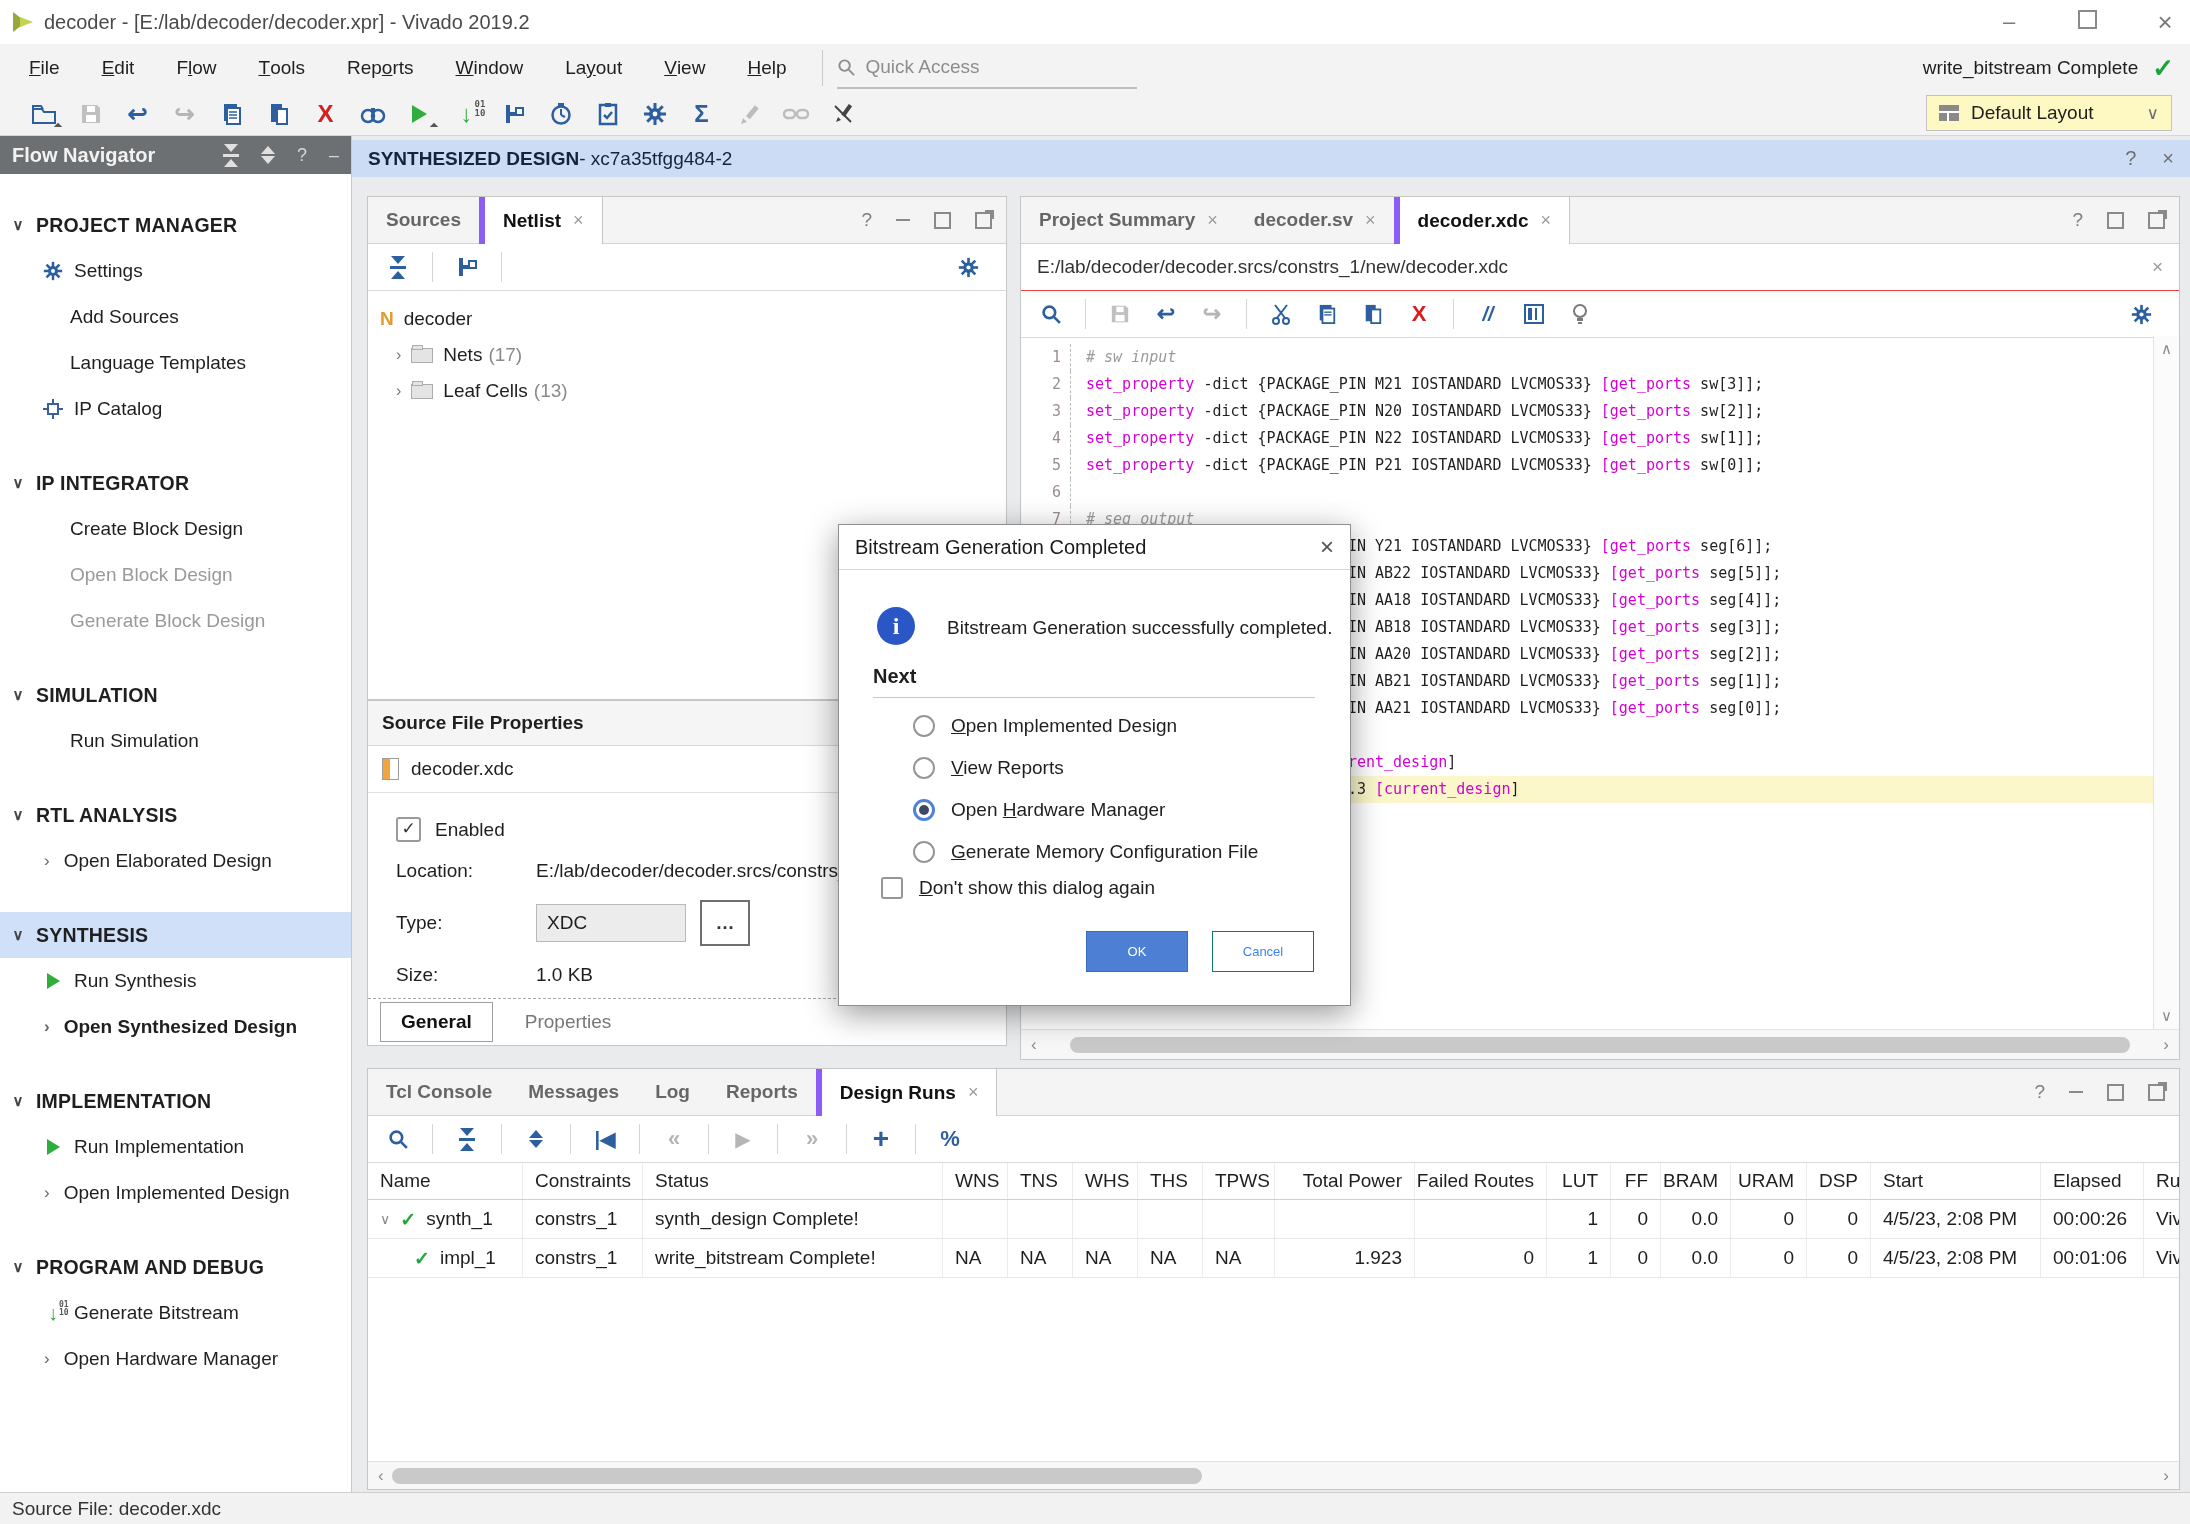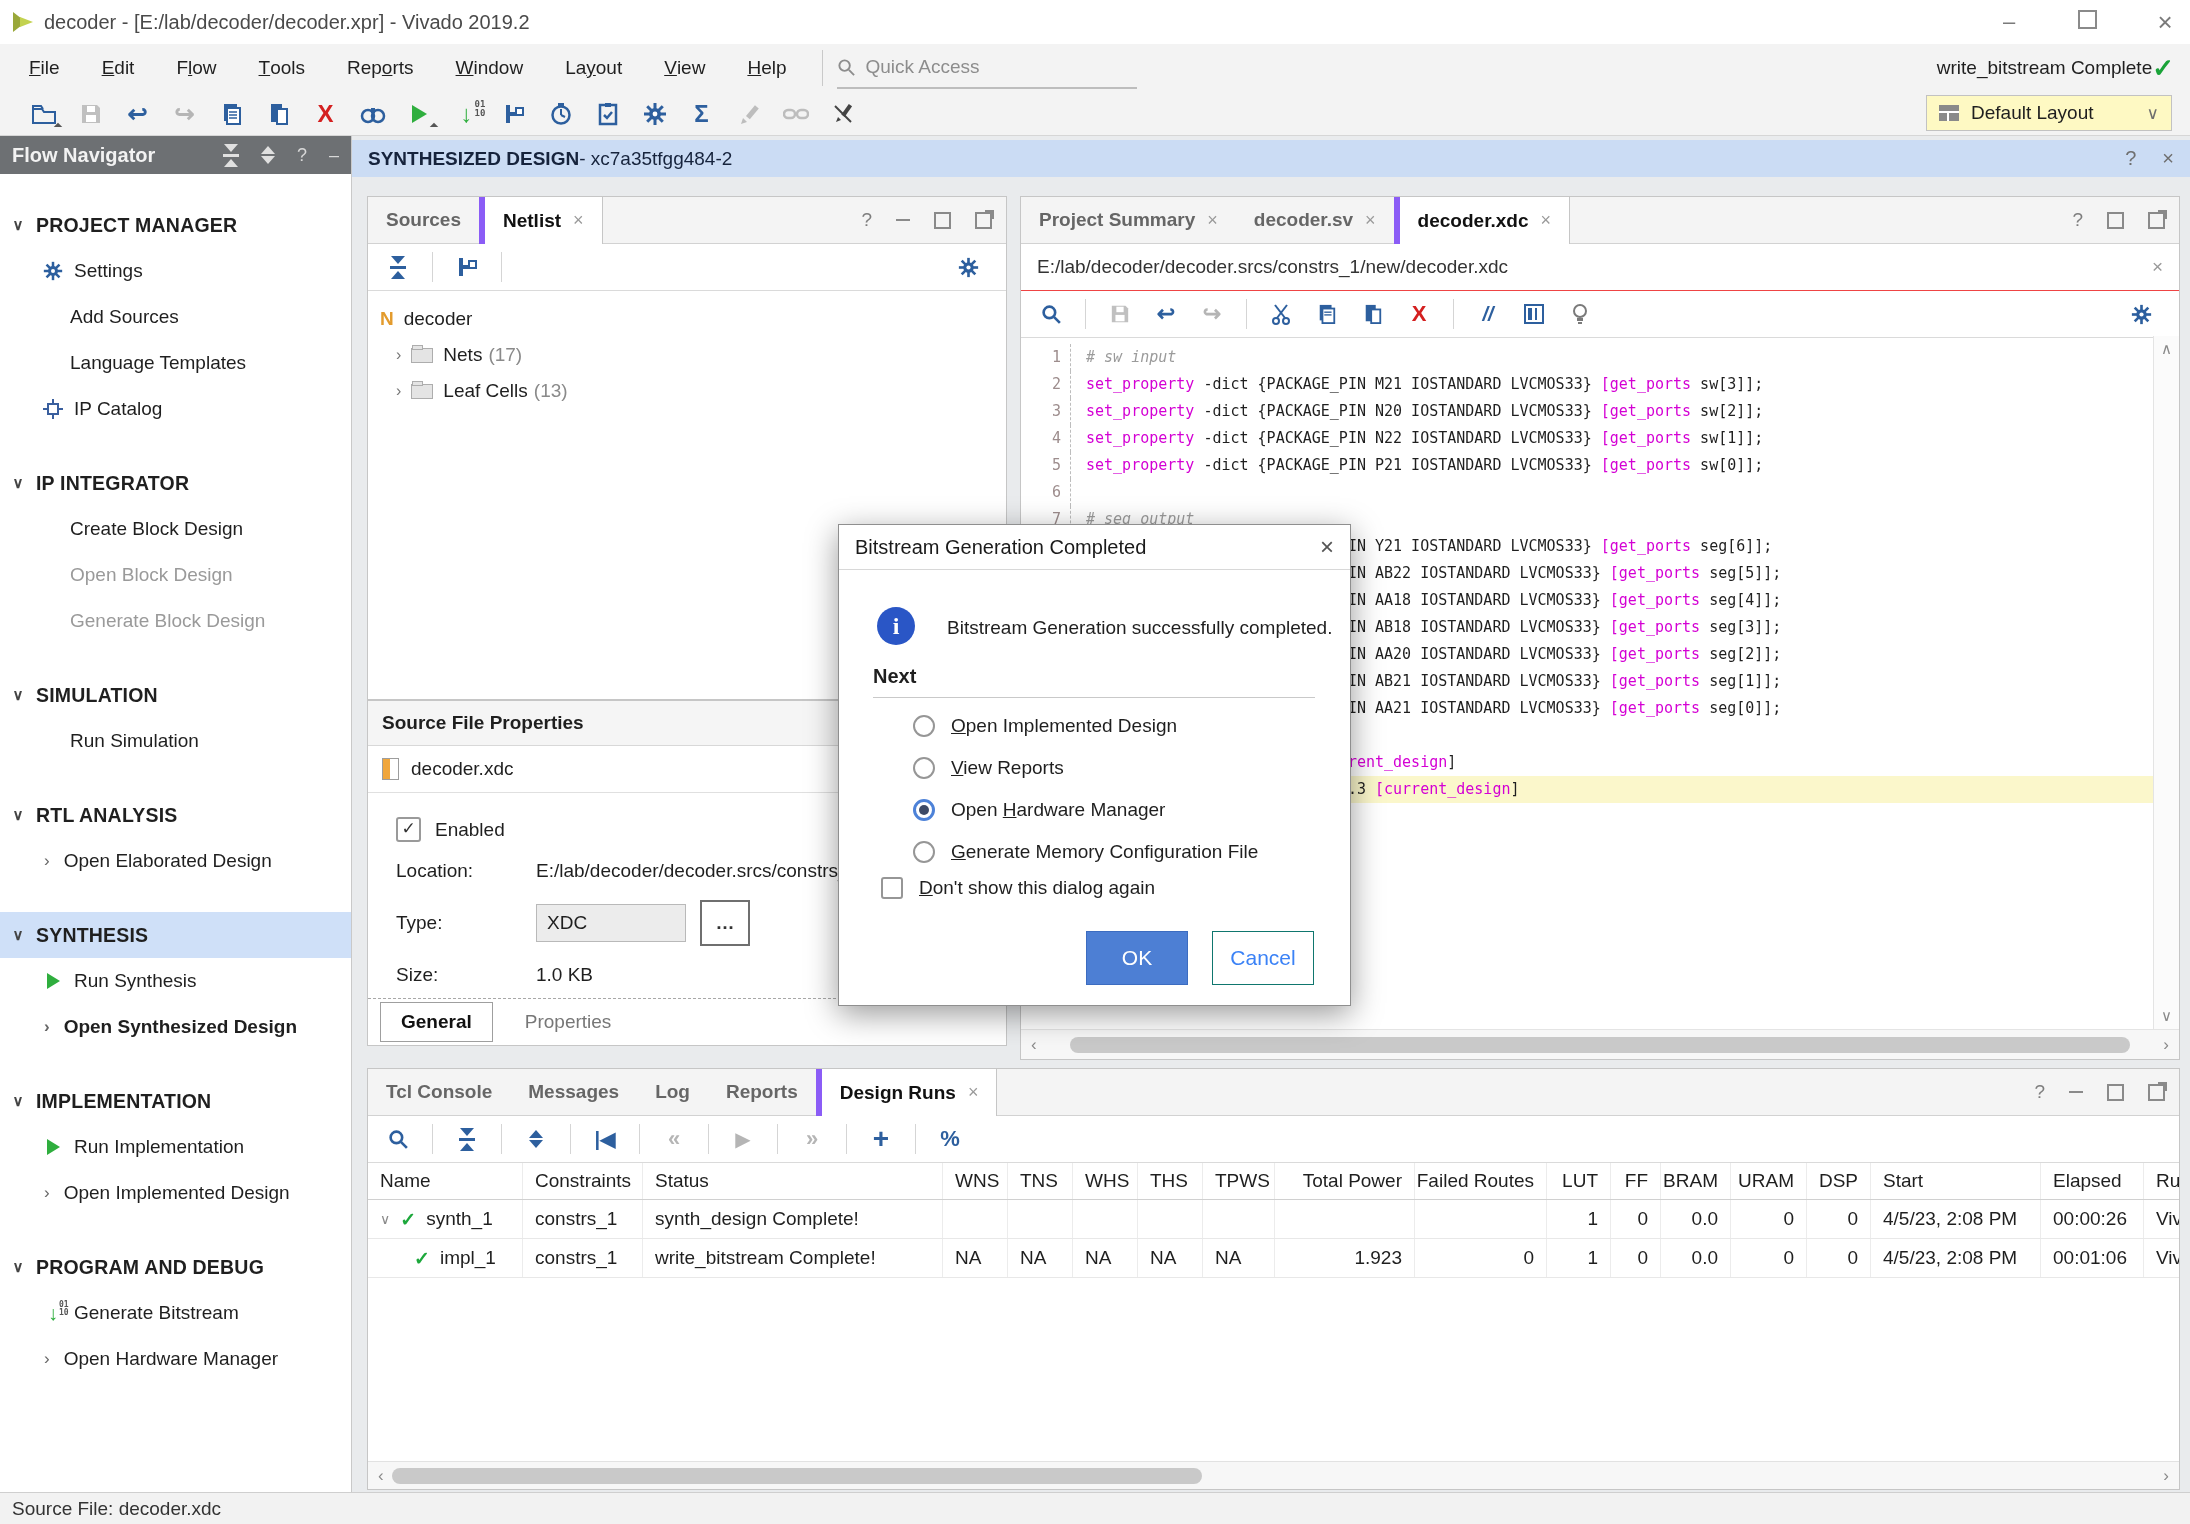--- a/index.html
+++ b/index.html
@@ -9,21 +9,21 @@
   .titlebar .title{color:#4a4a4a;font-size:20px;margin-left:8px;}
   .wincontrols{position:absolute;right:10px;top:0;height:44px;display:flex;align-items:center;gap:48px;color:#7a7a7a;font-size:22px;}
   .wc{width:30px;text-align:center;cursor:default;}
   .wc .sq{display:inline-block;width:15px;height:15px;border:2px solid #8a8a8a;}
   
   .menubar{position:absolute;left:0;top:44px;width:2190px;height:48px;background:#f3f3f3;border-bottom:1px solid #dcdcdc;display:flex;align-items:center;}
   .menu-item{padding:0 21px;height:48px;display:flex;align-items:center;color:#1f1f1f;cursor:default;}
   .menu-item u{text-decoration:underline;}
   .qa-sep{width:1px;height:36px;background:#c9c9c9;margin:0 14px;}
   .quick-access{display:flex;align-items:center;gap:10px;width:300px;height:40px;border-bottom:2px solid #bdbdbd;color:#8d8d8d;}
-  .flow-status{position:absolute;right:16px;top:0;height:48px;display:flex;align-items:center;color:#1f1f1f;}
+  .flow-status{position:absolute;right:16px;top:0;height:48px;display:flex;align-items:center;gap:14px;color:#1f1f1f;}
   .green-check{color:#19a338;font-weight:bold;font-size:26px;}
   
   .toolbar{position:absolute;left:0;top:92px;width:2190px;height:44px;background:#f3f3f3;border-bottom:1px solid #d6d6d6;display:flex;align-items:center;padding-left:20px;box-sizing:border-box;}
   .tbtn{width:47px;height:40px;display:flex;align-items:center;justify-content:center;position:relative;cursor:default;}
   .tbtn .glyph{font-size:24px;font-weight:bold;color:#2d5f9e;}
   .tbtn .gray{color:#b5b5b5;}
   .corner{position:absolute;right:6px;bottom:4px;width:0;height:0;border-left:6px solid transparent;border-top:6px solid #555;transform:rotate(-45deg);}
   .layout-select{position:absolute;right:18px;top:3px;width:246px;height:36px;background:#fef9c3;border:1px solid #c2c2c2;display:flex;align-items:center;gap:12px;padding:0 12px;box-sizing:border-box;}
   .layout-grid{display:inline-block;width:20px;height:16px;background:linear-gradient(#8a8a8a,#8a8a8a);position:relative;}
   .layout-grid:before{content:"";position:absolute;left:0;top:6px;width:100%;height:2px;background:#fff;}
@@ -124,21 +124,21 @@
   .dlg-next{position:absolute;left:34px;top:140px;font-weight:bold;font-size:20px;}
   .dlg-hr{position:absolute;left:34px;top:172px;width:442px;height:1px;background:#c9c9c9;}
   .radio-row{position:absolute;left:74px;display:flex;align-items:center;gap:16px;height:30px;}
   .rcirc{width:22px;height:22px;border-radius:50%;border:2px solid #969696;box-sizing:border-box;background:#fff;flex:none;}
   .rcirc.sel{border:3px solid #4d82d8;position:relative;}
   .rcirc.sel:after{content:"";position:absolute;left:3px;top:3px;width:10px;height:10px;border-radius:50%;background:#3d4a66;}
   .radio-row label u, .dlg-chk label u{text-decoration:underline;}
   .dlg-chk{position:absolute;left:42px;top:352px;display:flex;align-items:center;gap:16px;}
   .chkbox{width:22px;height:22px;border:2px solid #969696;border-radius:3px;box-sizing:border-box;background:#fff;}
   .dlg-btns{position:absolute;right:36px;top:406px;display:flex;gap:24px;}
-  .btn{width:102px;height:54px;display:flex;align-items:center;justify-content:center;font-size:21px;box-sizing:border-box;}
+  .btn{width:102px;height:41px;display:flex;align-items:center;justify-content:center;font-size:13px;box-sizing:border-box;}
   .btn.primary{background:#4d7fd4;color:#fff;border:1px solid #3c6cc0;}
   .btn.plain{background:#fff;color:#3b82f6;border:1px solid #0f766e;}
   
   .statusbar{position:absolute;left:0;top:1492px;width:2190px;height:32px;background:#f2f2f2;border-top:1px solid #cfcfcf;display:flex;align-items:center;padding:0 12px;box-sizing:border-box;color:#333;}
   svg{display:block;}
 </style>
 </head>
 <body>
 
 <div id="root">

